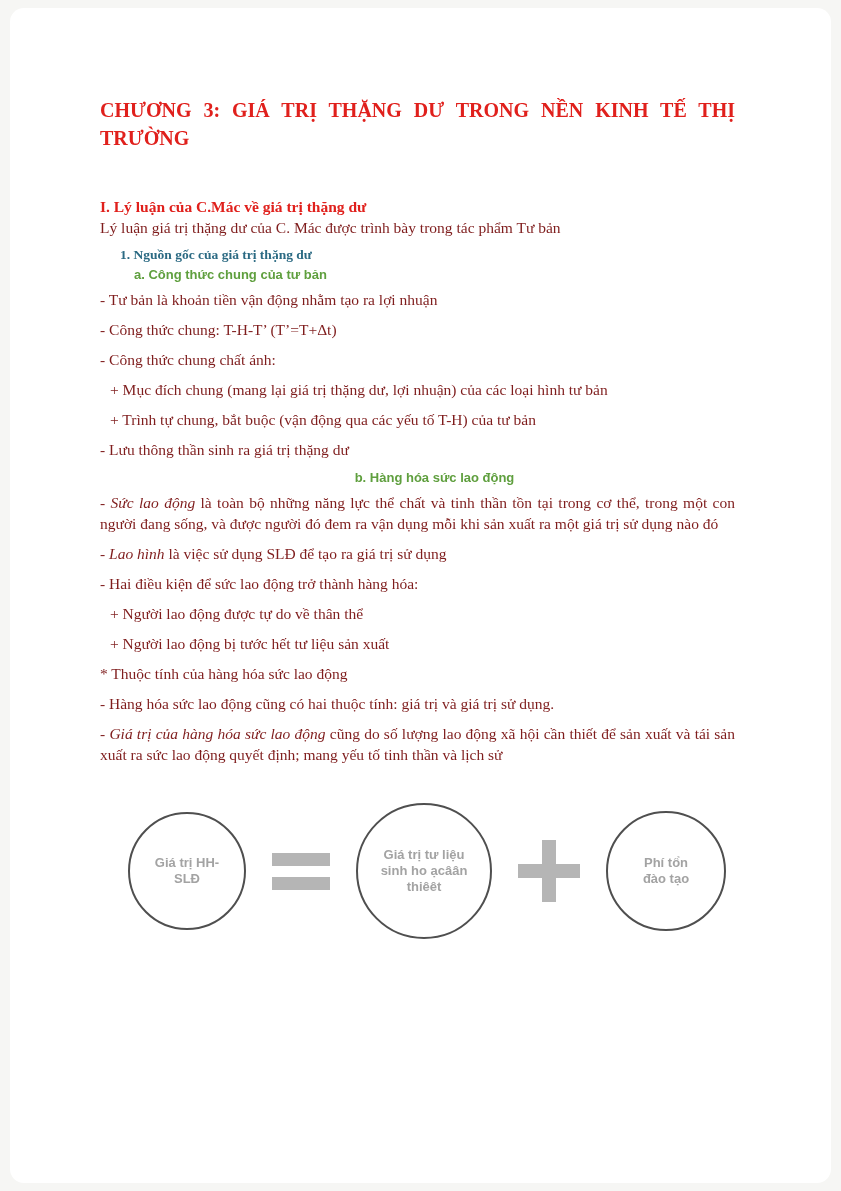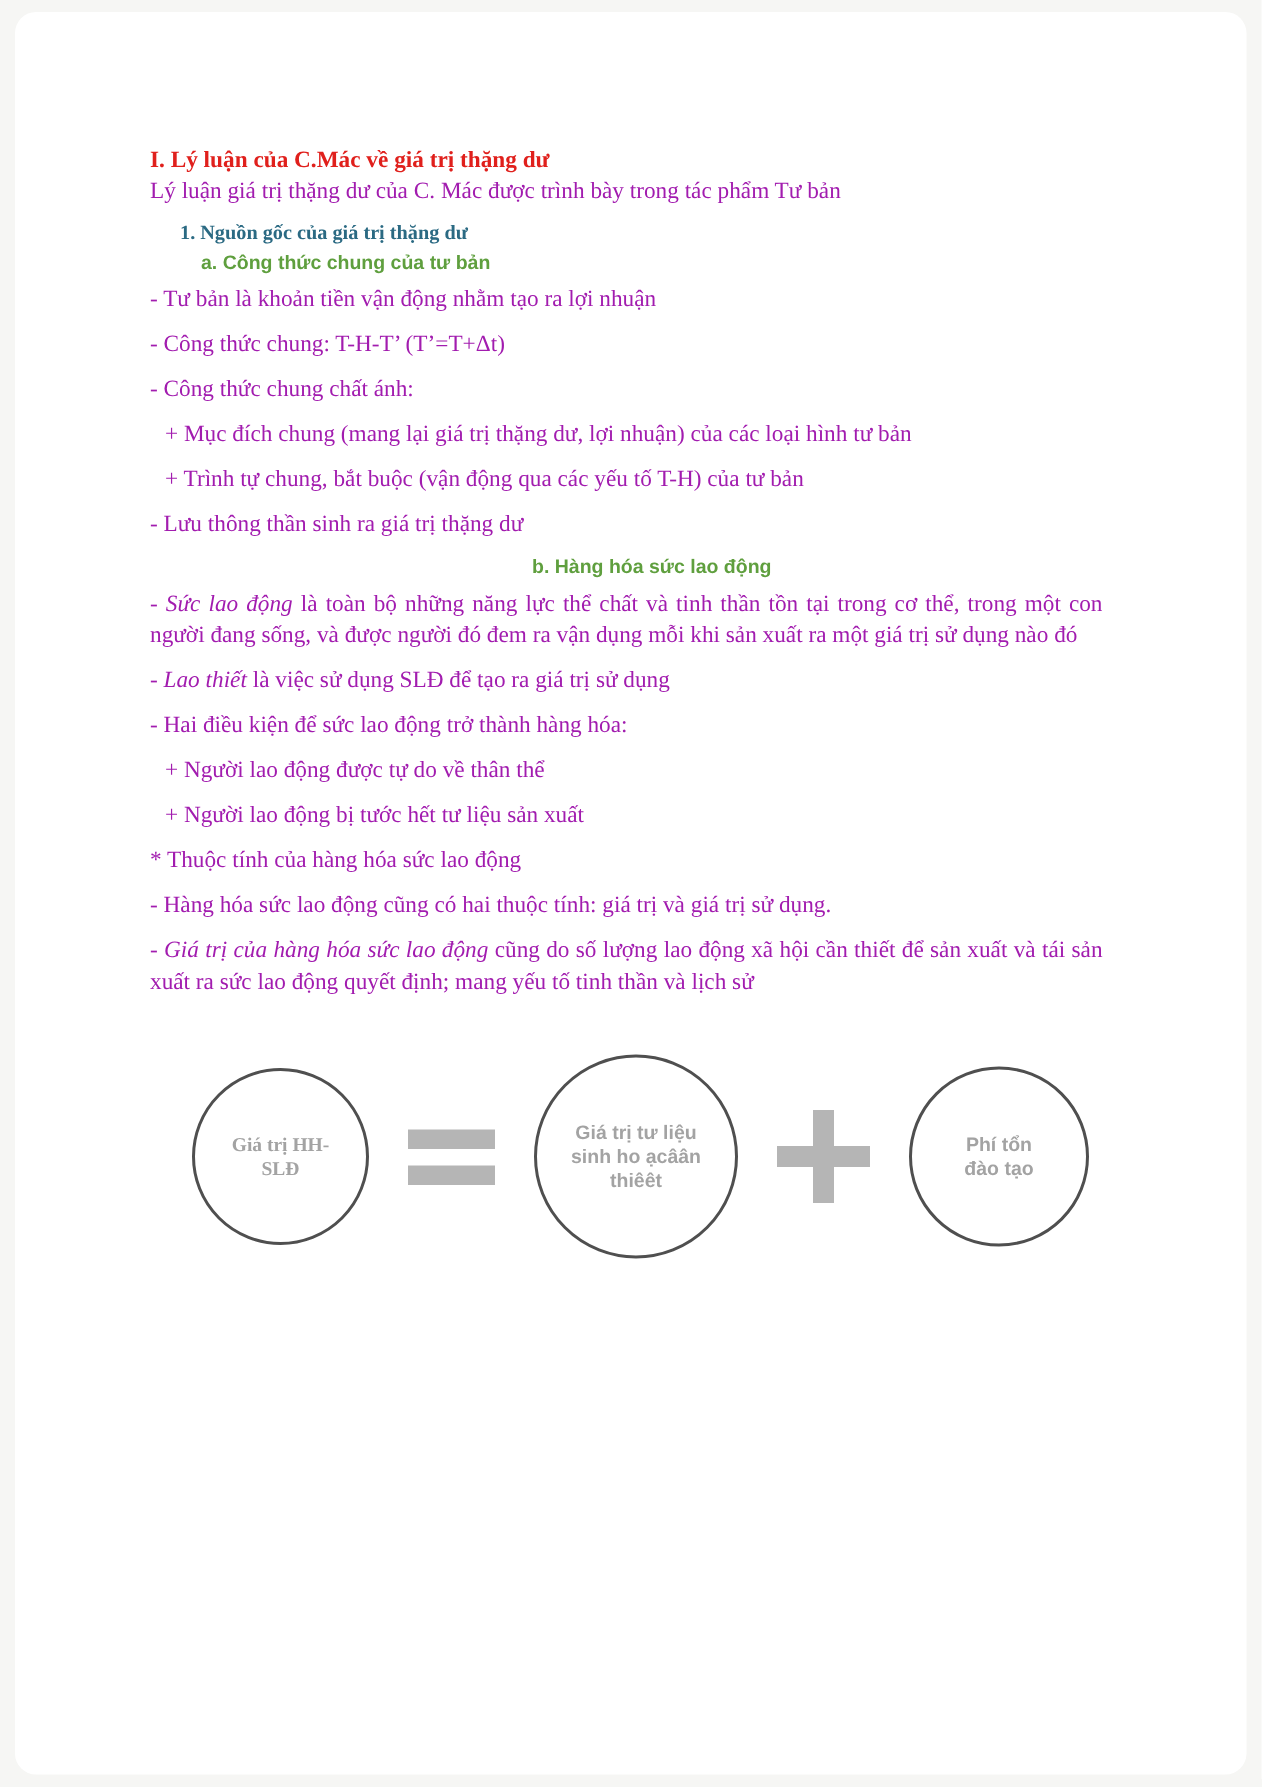--- a/index.html
+++ b/index.html
@@ -31,21 +31,21 @@
     margin:0 0 44px 0;
   }
   .section-red{
     font-family:"Liberation Serif", serif;
     font-weight:700;font-size:15.5px;line-height:21px;
     color:var(--title-red);
     margin:0;
   }
   .body-par{
     font-size:15.5px;line-height:21px;
-    color:#a21caf;
+    color:#7f1d1d;
     text-align:justify;
     margin:0 0 9px 0;
   }
   .intro{margin-bottom:8px;}
   .body-par.ind{margin-left:10px;}
   .lead{font-style:italic;}
   .sub-teal{
     font-family:Liberation Serif, serif;
     font-weight:600;font-size:13.5px;line-height:17px;
     color:var(--heading-teal);
@@ -67,56 +67,57 @@
     border:2px solid var(--circle-border);
     display:flex;align-items:center;justify-content:center;
     text-align:center;
     font-family:"Liberation Sans", sans-serif;
     font-weight:700;font-size:13px;line-height:16px;
     color:var(--gray-text);
     box-sizing:border-box;
     background:#fff;
     flex:0 0 auto;
   }
-  .c1{width:118px;height:118px;font-family:Liberation Serif, serif;}
+  .c1{width:118px;height:118px;}
   .c1 span{display:inline-block;width:80px;}
   .c2{width:136px;height:136px;}
   .c2 span{display:inline-block;width:92px;}
   .c3{width:120px;height:120px;}
   .c3 span{display:inline-block;width:64px;}
   .op{flex:0 0 auto;}
   .equals{display:flex;flex-direction:column;gap:11px;}
   .equals .bar{width:58px;height:13px;background:var(--gray-shape);}
   .plus{position:relative;width:62px;height:62px;}
   .plus .ph{position:absolute;left:0;top:24px;width:62px;height:14px;background:var(--gray-shape);}
   .plus .pv{position:absolute;left:24px;top:0;width:14px;height:62px;background:var(--gray-shape);}
 </style>
 </head>
 <body>
 
 <div class="page">
 
+  <h1 class="doc-title">CHƯƠNG 3: GIÁ TRỊ THẶNG DƯ TRONG NỀN KINH TẾ THỊ TRƯỜNG</h1>
 
   <h2 class="section-red">I. Lý luận của C.Mác về giá trị thặng dư</h2>
   <p class="body-par intro">Lý luận giá trị thặng dư của C. Mác được trình bày trong tác phẩm Tư bản</p>
 
   <h3 class="sub-teal">1. Nguồn gốc của giá trị thặng dư</h3>
   <h4 class="sub-green">a. Công thức chung của tư bản</h4>
 
   <p class="body-par"><em class="lead"></em><span>- Tư bản là khoản tiền vận động nhằm tạo ra lợi nhuận</span></p>
   <p class="body-par"><em class="lead"></em><span>- Công thức chung: T-H-T’ (T’=T+Δt)</span></p>
   <p class="body-par"><em class="lead"></em><span>- Công thức chung chất ánh:</span></p>
   <p class="body-par ind"><em class="lead"></em><span>+ Mục đích chung (mang lại giá trị thặng dư, lợi nhuận) của các loại hình tư bản</span></p>
   <p class="body-par ind"><em class="lead"></em><span>+ Trình tự chung, bắt buộc (vận động qua các yếu tố T-H) của tư bản</span></p>
   <p class="body-par"><em class="lead"></em><span>- Lưu thông thần sinh ra giá trị thặng dư</span></p>
 
   <h4 class="sub-green sub-b">b. Hàng hóa sức lao động</h4>
 
   <p class="body-par"><em class="lead">- Sức lao động</em><span> là toàn bộ những năng lực thể chất và tinh thần tồn tại trong cơ thể, trong một con người đang sống, và được người đó đem ra vận dụng mỗi khi sản xuất ra một giá trị sử dụng nào đó</span></p>
-  <p class="body-par"><em class="lead">- Lao thiết</em><span> là việc sử dụng SLĐ để tạo ra giá trị sử dụng</span></p>
+  <p class="body-par"><em class="lead">- Lao hình</em><span> là việc sử dụng SLĐ để tạo ra giá trị sử dụng</span></p>
   <p class="body-par"><em class="lead"></em><span>- Hai điều kiện để sức lao động trở thành hàng hóa:</span></p>
   <p class="body-par ind"><em class="lead"></em><span>+ Người lao động được tự do về thân thể</span></p>
   <p class="body-par ind"><em class="lead"></em><span>+ Người lao động bị tước hết tư liệu sản xuất</span></p>
   <p class="body-par"><em class="lead"></em><span>* Thuộc tính của hàng hóa sức lao động</span></p>
   <p class="body-par"><em class="lead"></em><span>- Hàng hóa sức lao động cũng có hai thuộc tính: giá trị và giá trị sử dụng.</span></p>
   <p class="body-par"><em class="lead">- Giá trị của hàng hóa sức lao động</em><span> cũng do số lượng lao động xã hội cần thiết để sản xuất và tái sản xuất ra sức lao động quyết định; mang yếu tố tinh thần và lịch sử</span></p>
 
   <div class="diagram">
     <div class="circle c1">
       <span>Giá trị HH-SLĐ</span>

